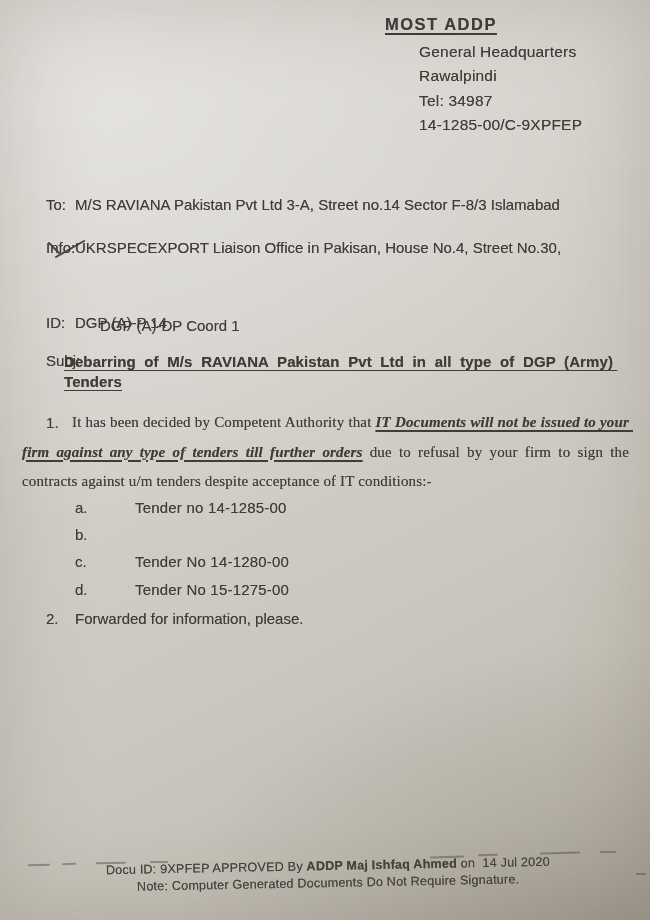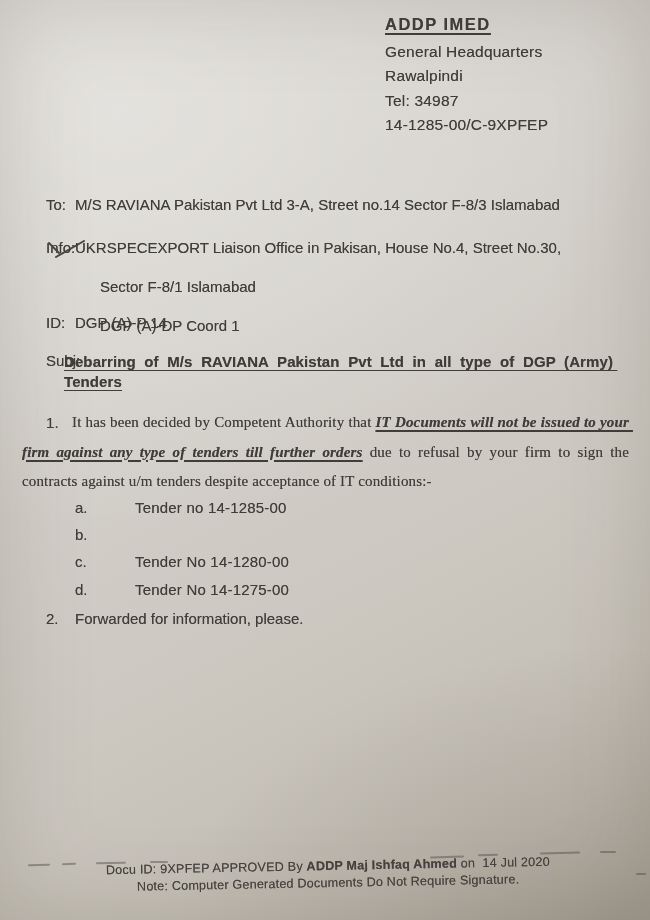--- a/index.html
+++ b/index.html
@@ -18,21 +18,21 @@
     color:#403d39;
   }
   .soft{ text-shadow:0 0 0.6px rgba(64,61,57,0.65); }
   
   .letterhead{position:absolute;left:385px;top:12px;font-size:15.5px;line-height:24.6px;letter-spacing:0.2px;}
   .classification{
     font-weight:bold;font-size:16.5px;letter-spacing:1.5px;
     text-decoration:underline;text-underline-offset:3px;text-decoration-thickness:1.8px;
     margin-bottom:3px;
   }
-  .hdr-line{white-space:pre-wrap;}
+  .hdr-line{white-space:pre-wrap;margin-left:34px;}
   
   .flabel{position:absolute;left:22px;margin-left:24px;}
   .fvalue{position:absolute;left:75px;white-space:pre-wrap;}
   .row-to{position:absolute;top:196px;width:650px;font-size:15px;}
   .row-info{position:absolute;top:238px;width:650px;font-size:15px;line-height:19.4px;}
   .row-info .fvalue{width:560px;}
   .row-id{position:absolute;top:314px;width:650px;font-size:15px;}
   .row-subj{position:absolute;top:352px;width:650px;font-size:15px;}
   .subj-text{
     position:absolute;left:64px;top:0;width:549px;font-weight:bold;line-height:19.6px;
@@ -69,40 +69,40 @@
   .d7{left:540px;top:852px;width:40px;transform:rotate(-1.5deg);}
   .d8{left:600px;top:851px;width:16px;}
   .d9{left:636px;top:873px;width:10px;}
 </style>
 </head>
 <body>
 
 <div class="paper">
 
   <div class="letterhead soft">
-    <div class="classification">ADDP IMED</div>
+    <div class="classification">MOST ADDP</div>
     <div class="hdr-line">General Headquarters</div>
     <div class="hdr-line">Rawalpindi</div>
     <div class="hdr-line">Tel: 34987</div>
     <div class="hdr-line">14-1285-00/C-9XPFEP</div>
   </div>
 
   <div class="row-to soft">
     <span class="flabel">To:</span>
     <span class="fvalue">M/S RAVIANA Pakistan Pvt Ltd 3-A, Street no.14 Sector F-8/3 Islamabad</span>
   </div>
 
   <div class="row-info soft">
     <span class="flabel">Info:</span>
     <svg class="tick" width="40" height="22" viewBox="0 0 40 22">
       <path d="M1 3 L11 13" stroke="#4a4742" stroke-width="2" fill="none" stroke-linecap="round"></path>
       <path d="M8 17 L36 1" stroke="#4a4742" stroke-width="2" fill="none" stroke-linecap="round"></path>
     </svg>
     <span class="fvalue"><span>UKRSPECEXPORT Liaison Office in Pakisan, House No.4, Street No.30,</span><br>
-      <span>Sector F-8/1 Islamabad</span><br>
+      <br>
       <span>DGP (A)-DP Coord 1</span>
     </span>
   </div>
 
   <div class="row-id soft">
     <span class="flabel">ID:</span>
     <span class="fvalue">DGP (A)-P 14</span>
   </div>
 
   <div class="row-subj soft">
@@ -122,21 +122,21 @@
     </div>
     <div class="tender-row">
       <span class="tlabel">b.</span>
     </div>
     <div class="tender-row">
       <span class="tlabel">c.</span>
       <span class="ttext">Tender No 14-1280-00</span>
     </div>
     <div class="tender-row">
       <span class="tlabel">d.</span>
-      <span class="ttext">Tender No 14-1275-00</span>
+      <span class="ttext">Tender No 15-1275-00</span>
     </div>
   </div>
 
   <div class="para2 soft">
     <span class="flabel">2.</span>
     <span class="fvalue">Forwarded for information, please.</span>
   </div>
 
   <div>
     <span class="dash d1"></span>

